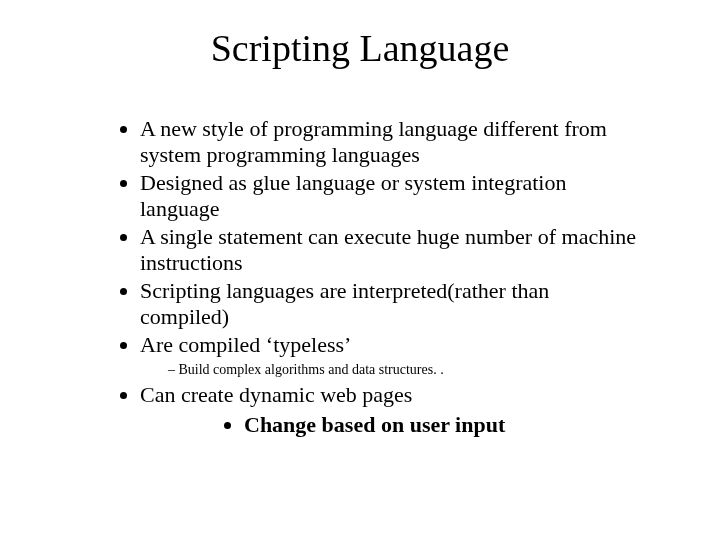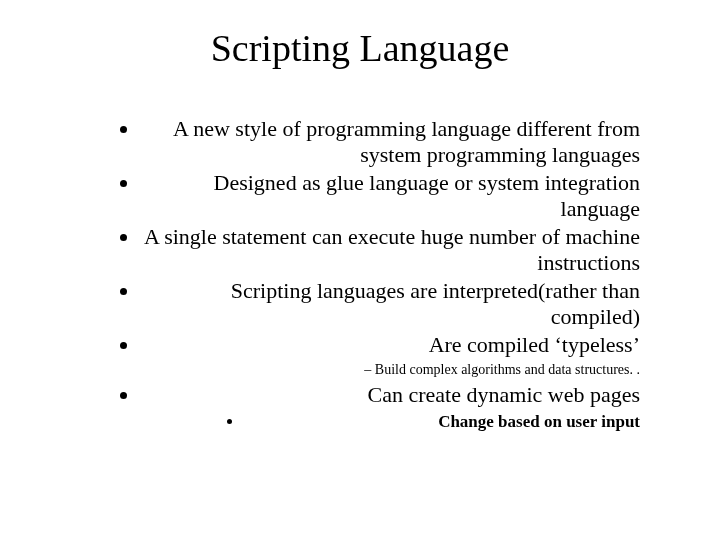--- a/index.html
+++ b/index.html
@@ -22,40 +22,39 @@
     font-size: 38px;
     margin-top: 6px;
     margin-bottom: 46px;
   }
   ul.level1 {
     list-style-type: disc;
     margin: 0;
     padding-left: 80px;
     font-size: 22px;
     line-height: 1.18;
-    text-align: right;
   }
   ul.level1 > li {
     margin-bottom: 2px;
     padding-right: 20px;
   }
   ul.level2 {
     list-style-type: none;
     margin: 4px 0 4px 0;
     padding-left: 28px;
     font-size: 14px;
   }
   ul.level2 > li::before {
     content: "–  ";
   }
   ul.level3 {
     list-style-type: disc;
     margin: 4px 0 0 0;
     padding-left: 104px;
-    font-size: 17px;
+    font-size: 22px;
     font-weight: bold;
   }
 </style>
 </head>
 <body>
 
 <div class="slide">
   <div class="title">Scripting Language</div>
 
   <ul class="level1">

